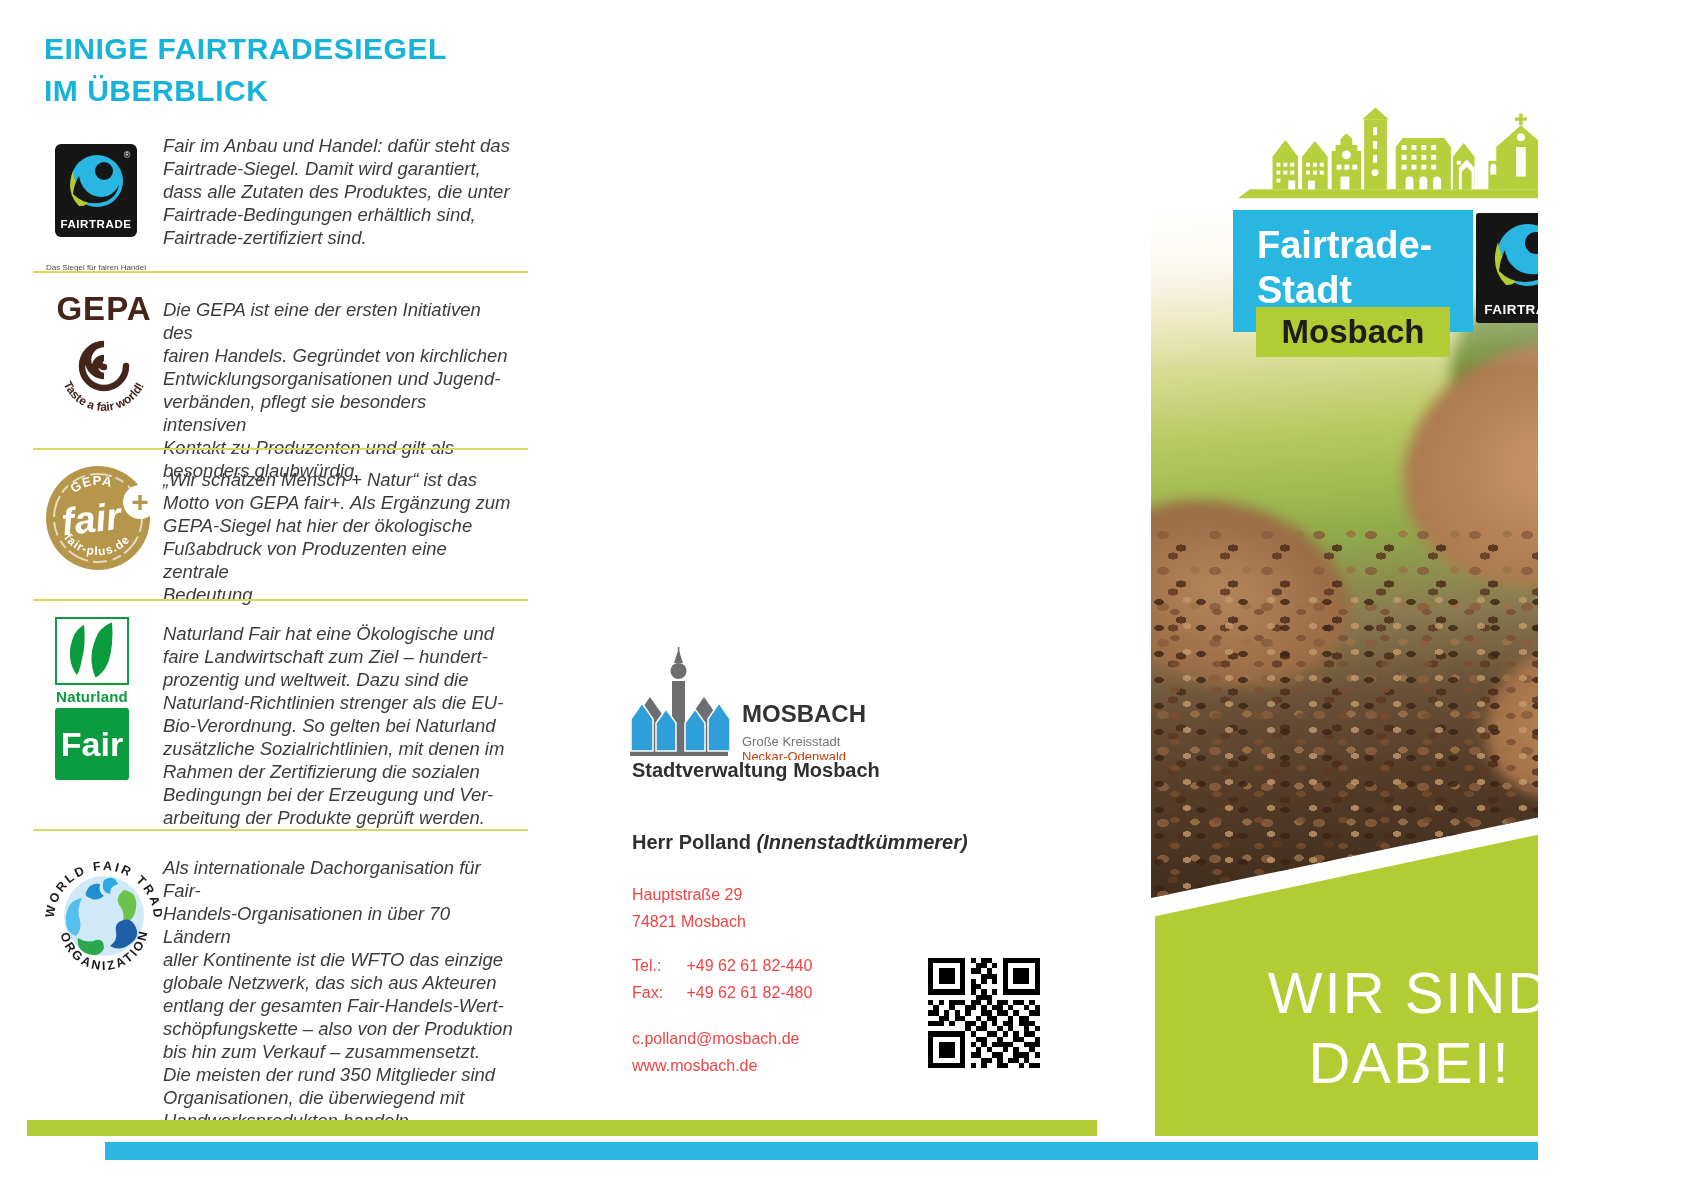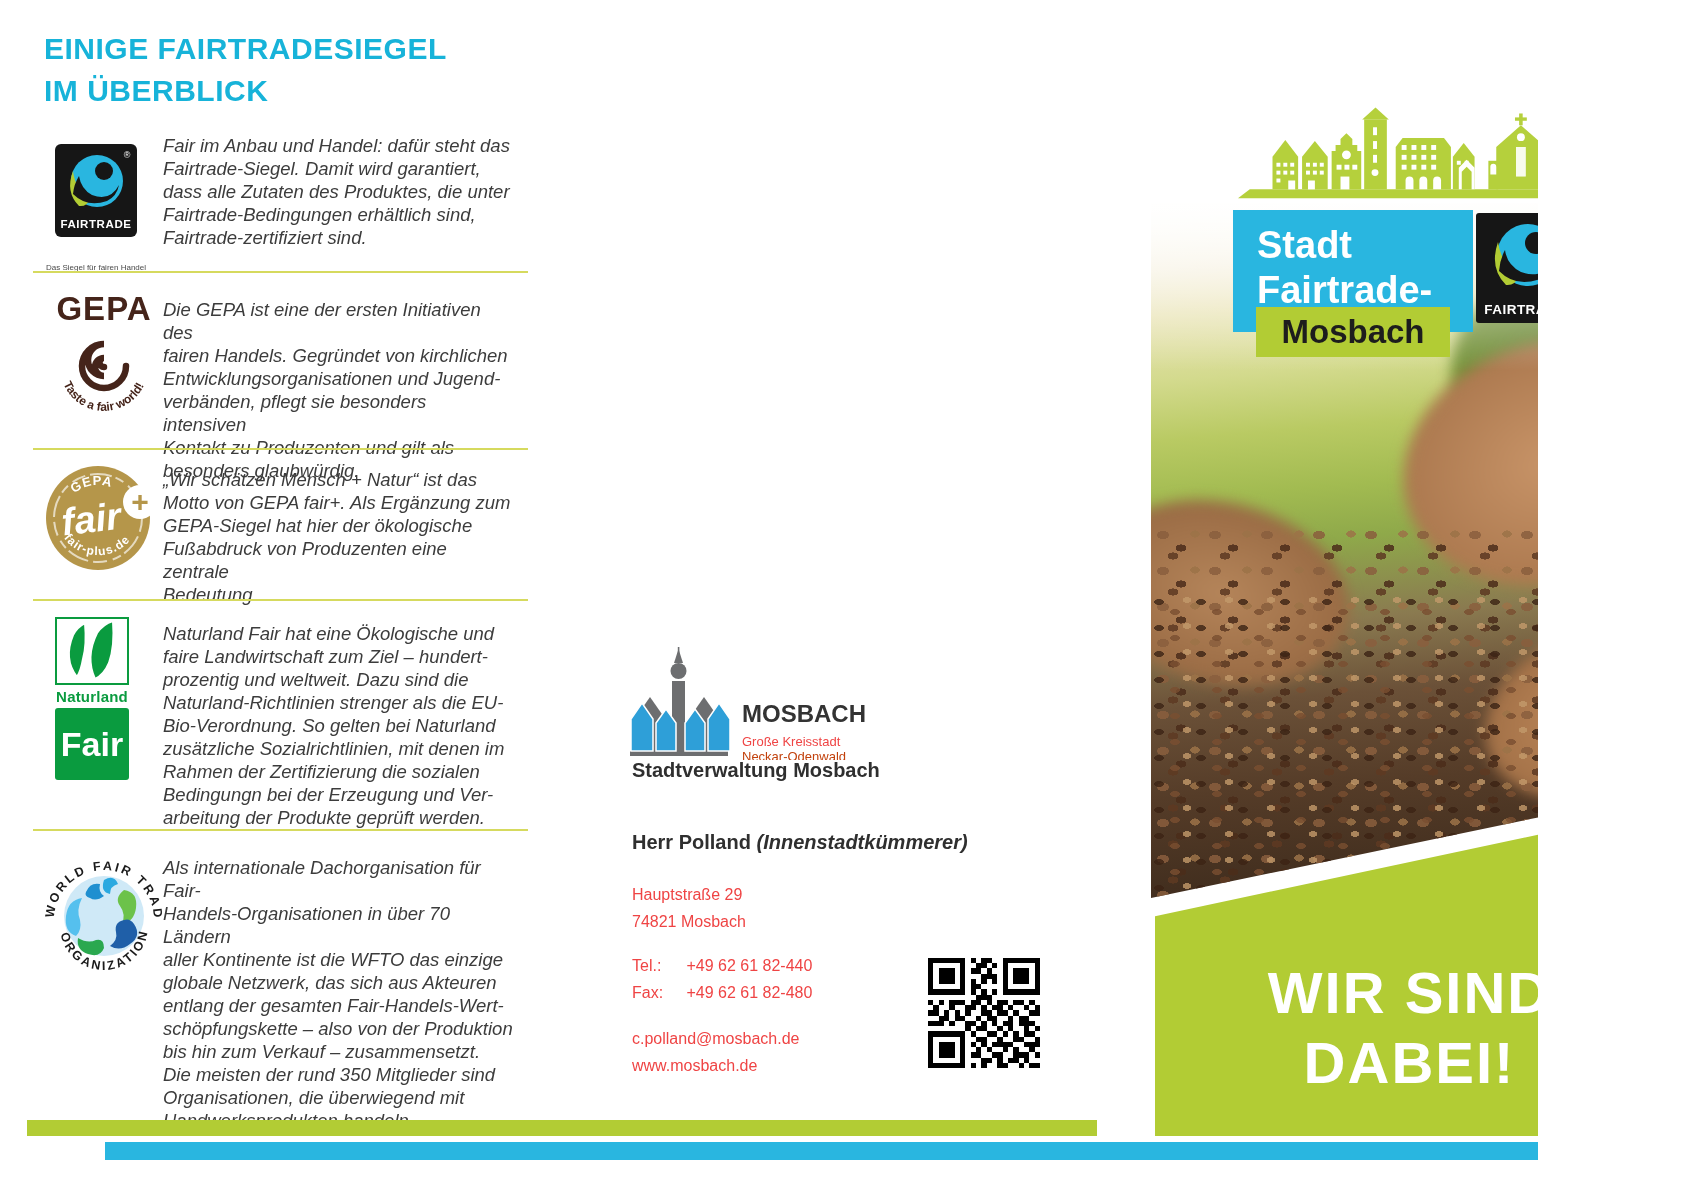--- a/index.html
+++ b/index.html
@@ -53,21 +53,21 @@
   .banner-cyan{left:1233px;top:210px;width:240px;height:122px;background:var(--cyan_box);
     color:#fff;font-weight:bold;font-size:38px;line-height:45px;padding:13px 0 0 24px;box-sizing:border-box;}
   .banner-city{left:1256px;top:307px;width:194px;height:50px;background:var(--green);
     color:#1d1d1d;font-weight:bold;font-size:33px;line-height:50px;text-align:center;}
   .ftmark-box{left:1476px;top:213px;width:99px;height:110px;background:#161616;border-radius:3px;}
   .reg-badge{left:1549px;top:203px;width:22px;height:22px;border-radius:50%;background:#fff;
     font-size:15px;font-weight:bold;color:#161616;text-align:center;line-height:22px;}
   .green-panel{left:1155px;top:808px;width:509px;height:328px;background:var(--green);
     clip-path:polygon(0 33%,100% 0,100% 100%,0 100%);}
   .slogan{position:absolute;left:0;right:0;top:150px;text-align:center;color:#fff;
-    font-size:58px;line-height:70px;font-weight:bold;letter-spacing:2px;}
+    font-size:58px;line-height:70px;font-weight:normal;letter-spacing:2px;}
 
   
   .bar-green{left:27px;top:1120px;width:1070px;height:16px;background:var(--green);}
   .bar-cyan{left:105px;top:1142px;width:1561px;height:18px;background:var(--cyan_box);}
 
   svg text{font-family:"Liberation Sans",sans-serif;}
 </style>
 </head>
 <body>
 
@@ -214,21 +214,21 @@
       <g fill="var(--mosbach_blue)" stroke="#fff" stroke-width="1.5">
         <polygon points="3,106 3,74 14,58 25,74 25,106"></polygon>
         <polygon points="28,106 28,78 38,64 48,78 48,106"></polygon>
         <polygon points="57,106 57,78 67,64 77,78 77,106"></polygon>
         <polygon points="80,106 80,74 91,58 102,74 102,106"></polygon>
       </g>
     </svg>
   </div>
   <div class="abs" style="left:742px;top:700px;width:260px;">
     <div style="font-size:24px;font-weight:bold;color:#333;">MOSBACH</div>
-    <div style="font-size:13px;color:#ef4444;margin-top:6px;">Große Kreisstadt</div>
+    <div style="font-size:13px;color:#737373;margin-top:6px;">Große Kreisstadt</div>
     <div style="font-size:13px;color:#c2410c;height:11px;overflow:hidden;">Neckar-Odenwald</div>
   </div>
 
   <div class="abs mid-bold" style="left:632px;top:759px;">Stadtverwaltung Mosbach</div>
   <div class="abs mid-bold" style="left:632px;top:831px;">
     <span>Herr Polland</span>
     <span style="font-style:italic;">(Innenstadtkümmerer)</span>
   </div>
 
   <div class="abs mid-text" style="left:632px;top:886px;">Hauptstraße 29</div>
@@ -767,22 +767,22 @@
         <circle cx="287" cy="52" r="4"></circle>
         <path d="M256,90 v-8 a3,3 0 0 1 6,0 v8 Z"></path>
           <path d="M312,90 v-8 a3,3 0 0 1 6,0 v8 Z"></path>
         <circle cx="330" cy="60" r="3.5"></circle>
         <path d="M326,105 v-10 a4,4 0 0 1 8,0 v10 Z"></path>
       </g>
     </svg>
   </div>
 
   <div class="abs banner-cyan">
+    <div>Fairtrade-</div>
     <div>Stadt</div>
-    <div>Fairtrade-</div>
   </div>
   <div class="abs banner-city">Mosbach</div>
 
   <div class="abs ftmark-box">
     <svg width="99" height="110" viewBox="0 0 99 110">
       <circle cx="52" cy="42" r="31" fill="#29b6e0"></circle>
       <path d="M30,72 Q13,55 22,29 Q25,51 43,63 Q39,73 30,72 Z" fill="#b2cc34"></path>
       <path d="M23,58 Q40,75 64,66 Q76,60 78,47 Q67,67 45,59 Q31,52 29,37 Q24,46 23,58 Z" fill="#161616"></path>
       <circle cx="60" cy="30" r="11" fill="#161616"></circle>
       <text x="49" y="101" text-anchor="middle" fill="#fff" font-size="13.5" font-weight="bold" letter-spacing="0.5">FAIRTRADE</text>

